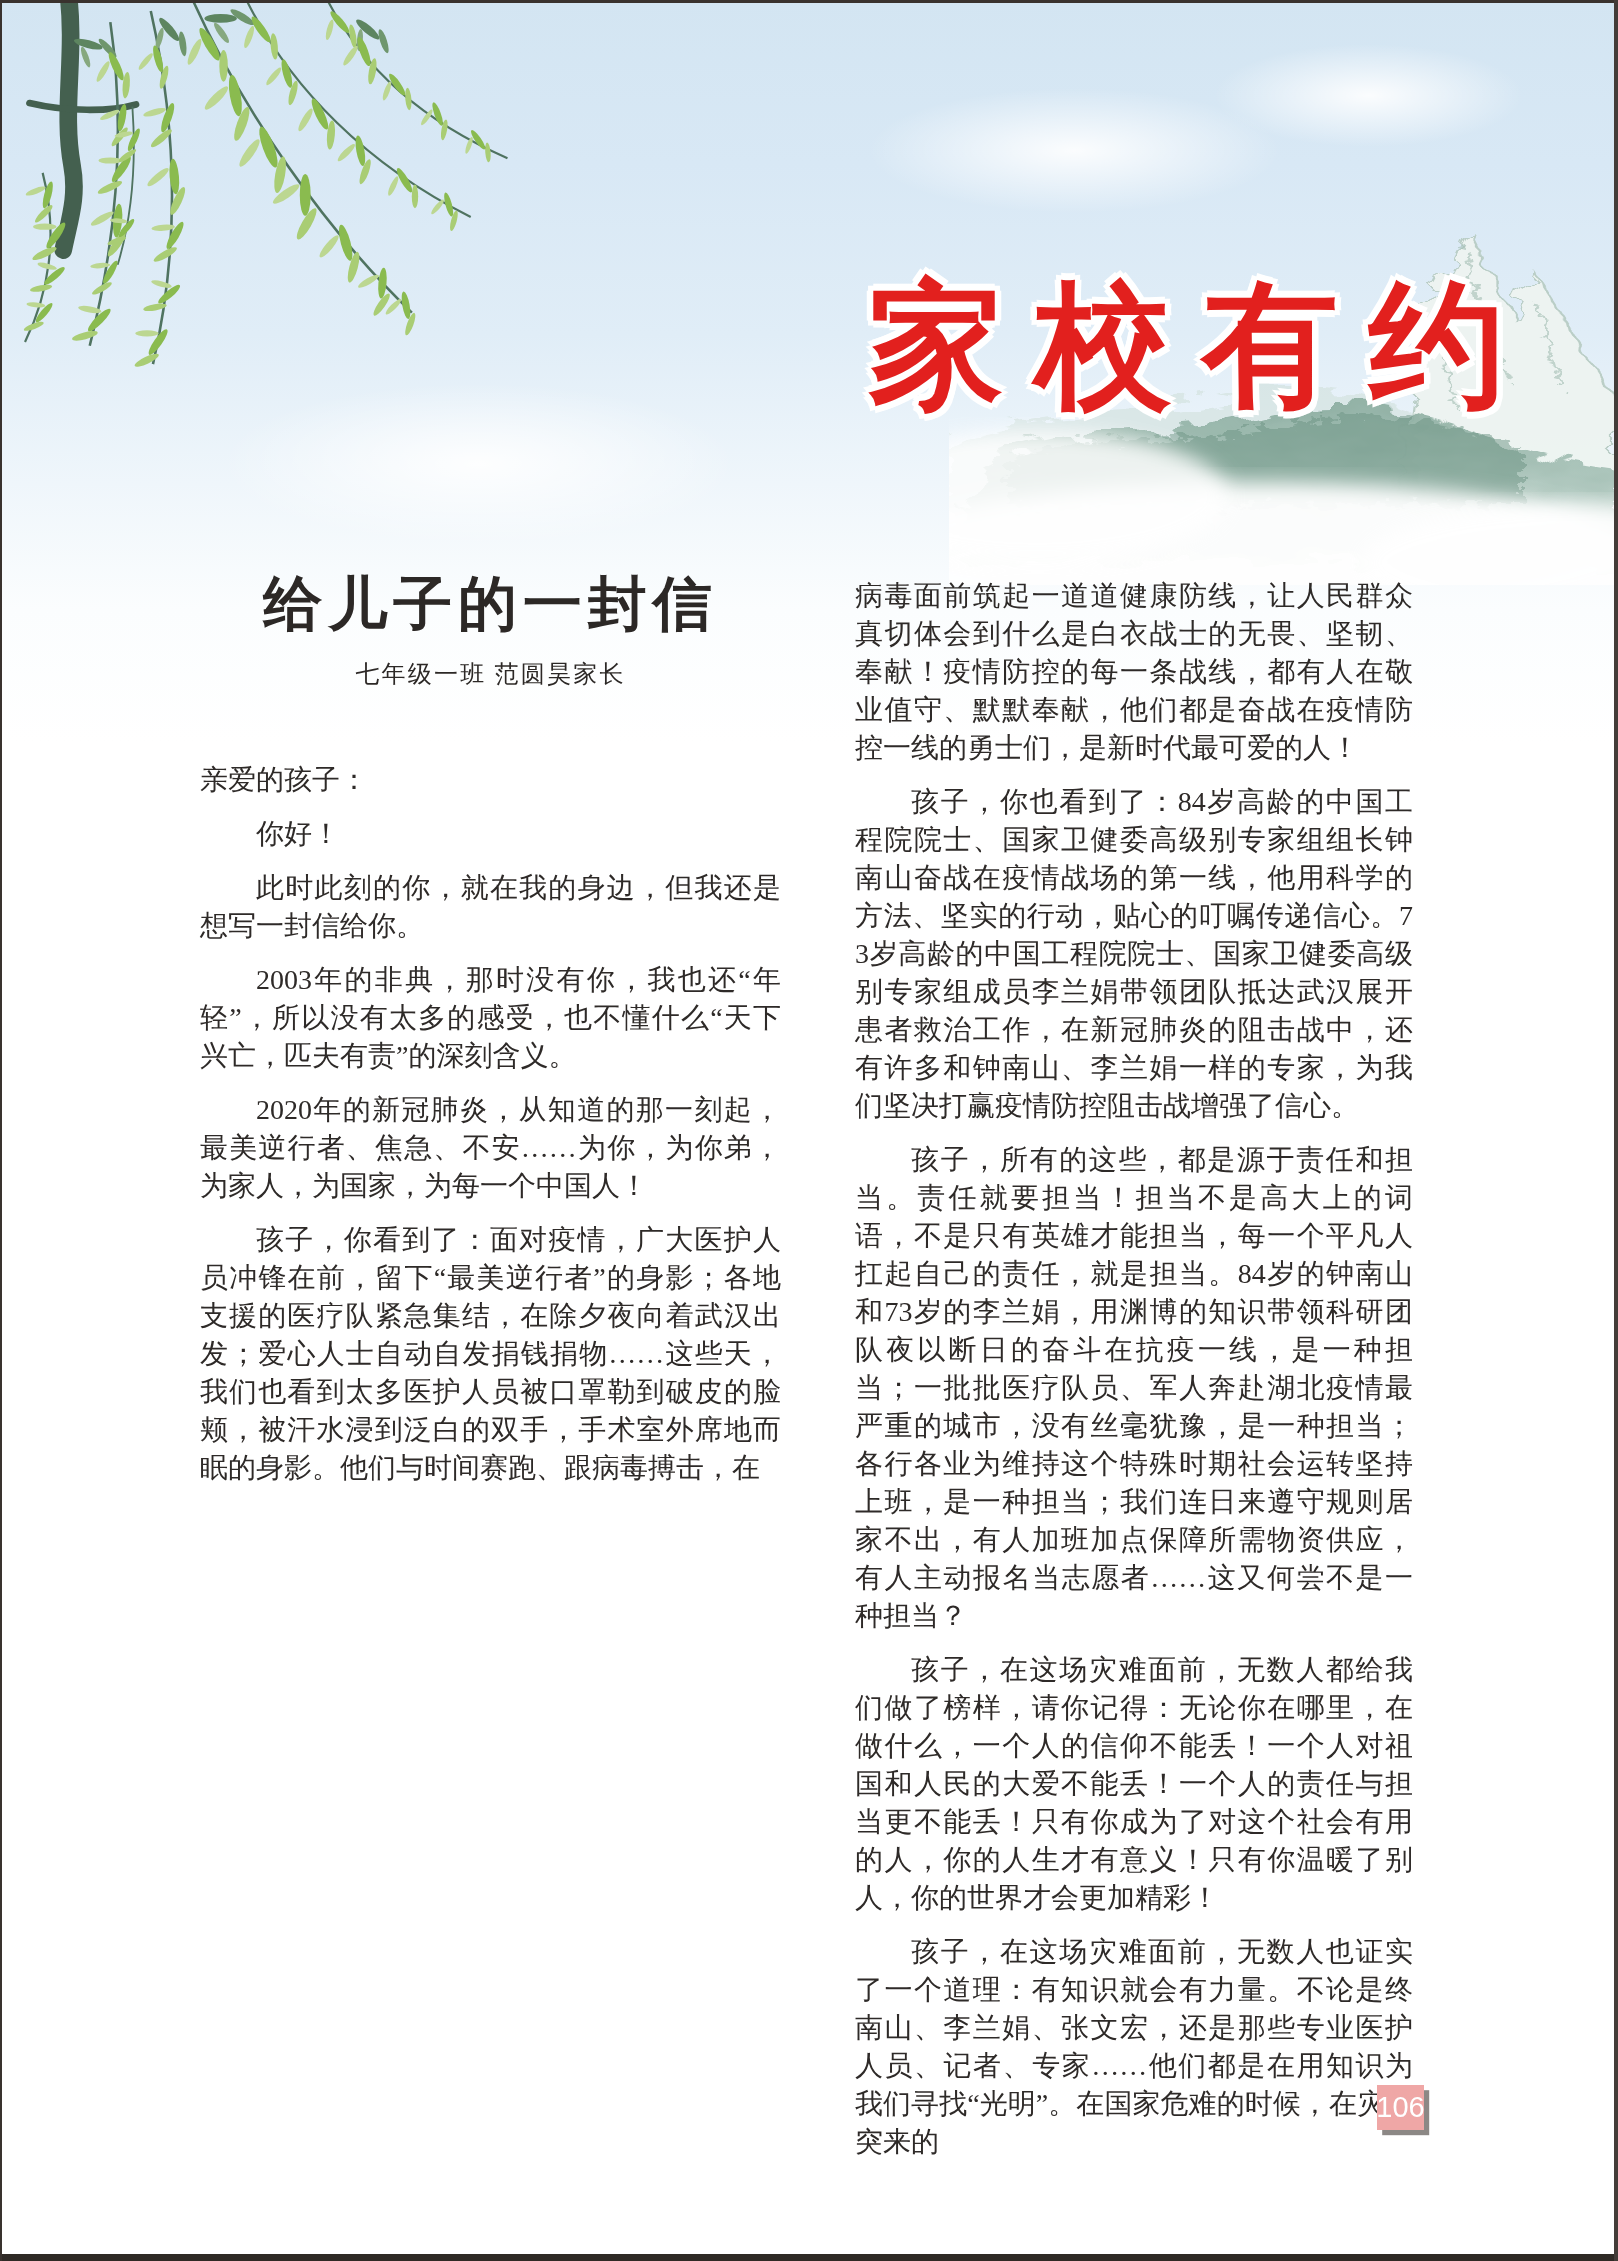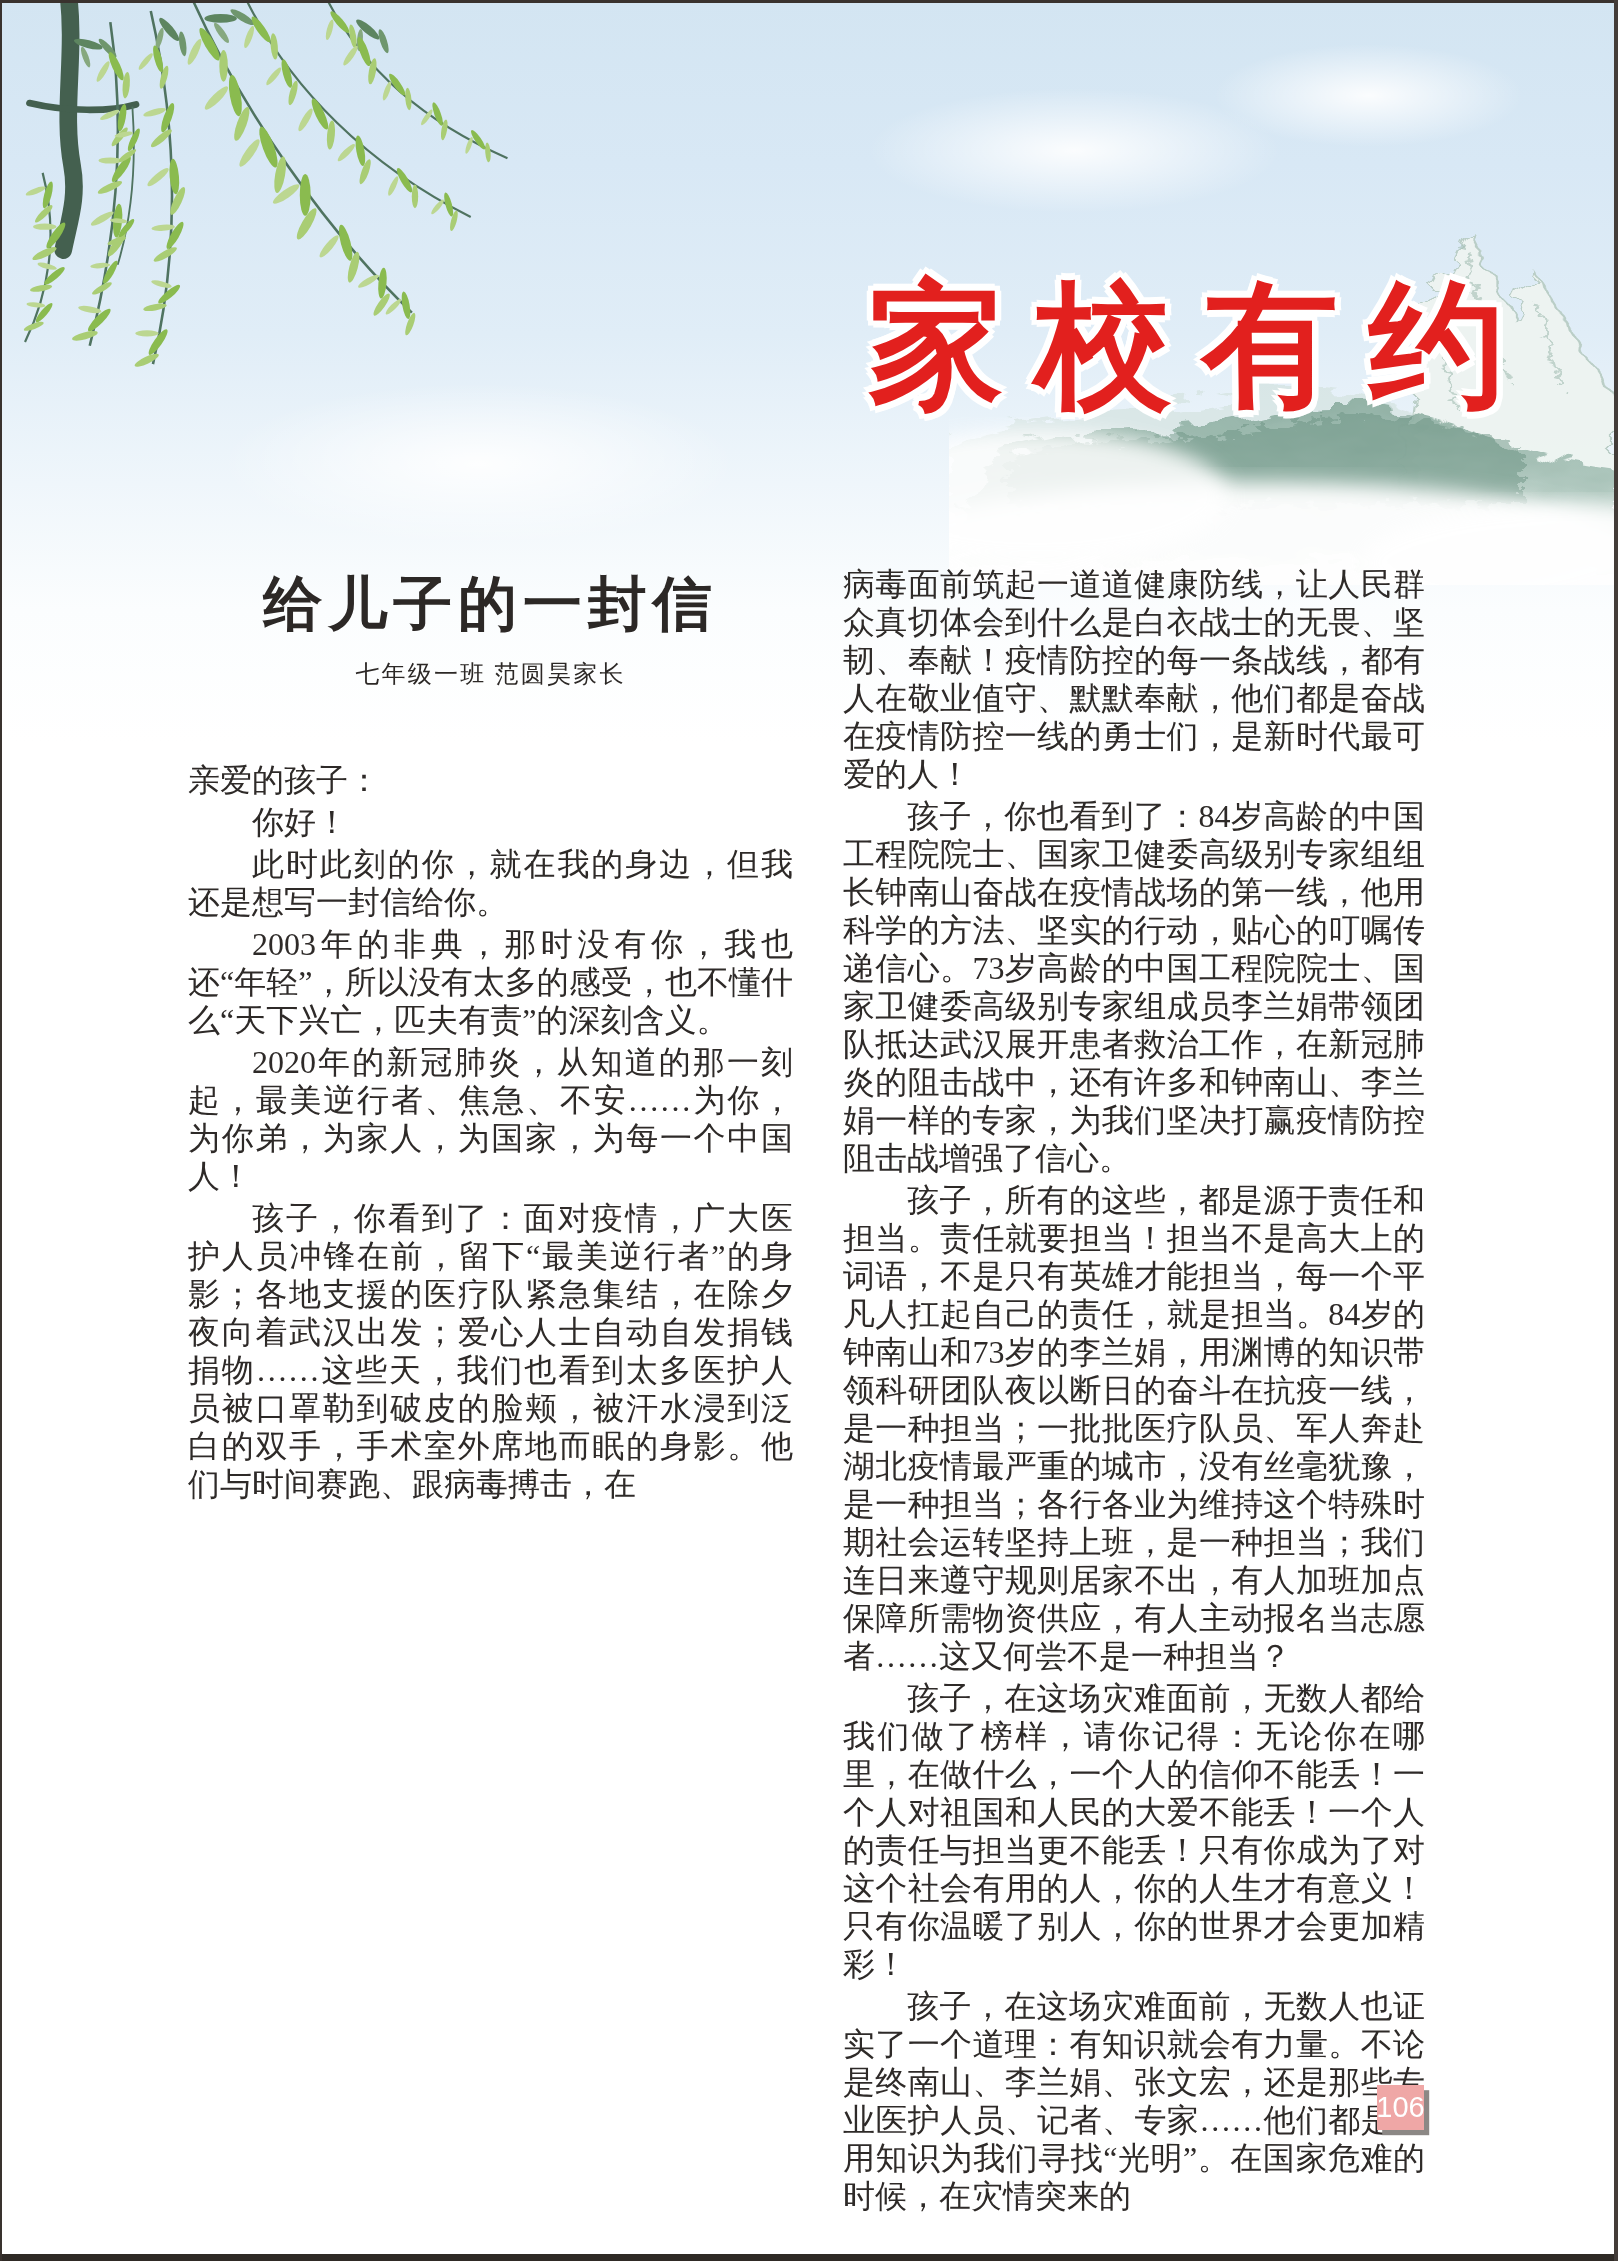--- a/index.html
+++ b/index.html
@@ -37,21 +37,21 @@
   .article-title{
     font-size:59px;line-height:60px;font-weight:bold;text-align:center;
     letter-spacing:5.9px;color:#2c2826;margin:0;
   }
   .article-author{
     font-size:24px;line-height:32px;text-align:center;letter-spacing:2.2px;
     color:#2c2826;margin:23.5px 0 0 0;
   }
   .bodytext{margin-top:71px;}
   .bodyline{
-    margin:4px;font-size:32px;line-height:38px;text-align:justify;text-justify:inter-character;
+    margin:16px;font-size:28px;line-height:38px;text-align:justify;text-justify:inter-character;
     color:#2e2a28;word-break:break-all;
   }
   .bodyline.ind{text-indent:2em;}
   
   .pageno{
     position:absolute;left:1377px;top:2085px;width:47px;height:45px;z-index:5;
     background:#efa7a6;color:#ffffff;display:flex;align-items:center;justify-content:center;
     font-family:"Liberation Sans","DejaVu Sans",sans-serif;font-size:29px;
     box-shadow:5.2px 5.2px 0 0 #8c8885;
   }

